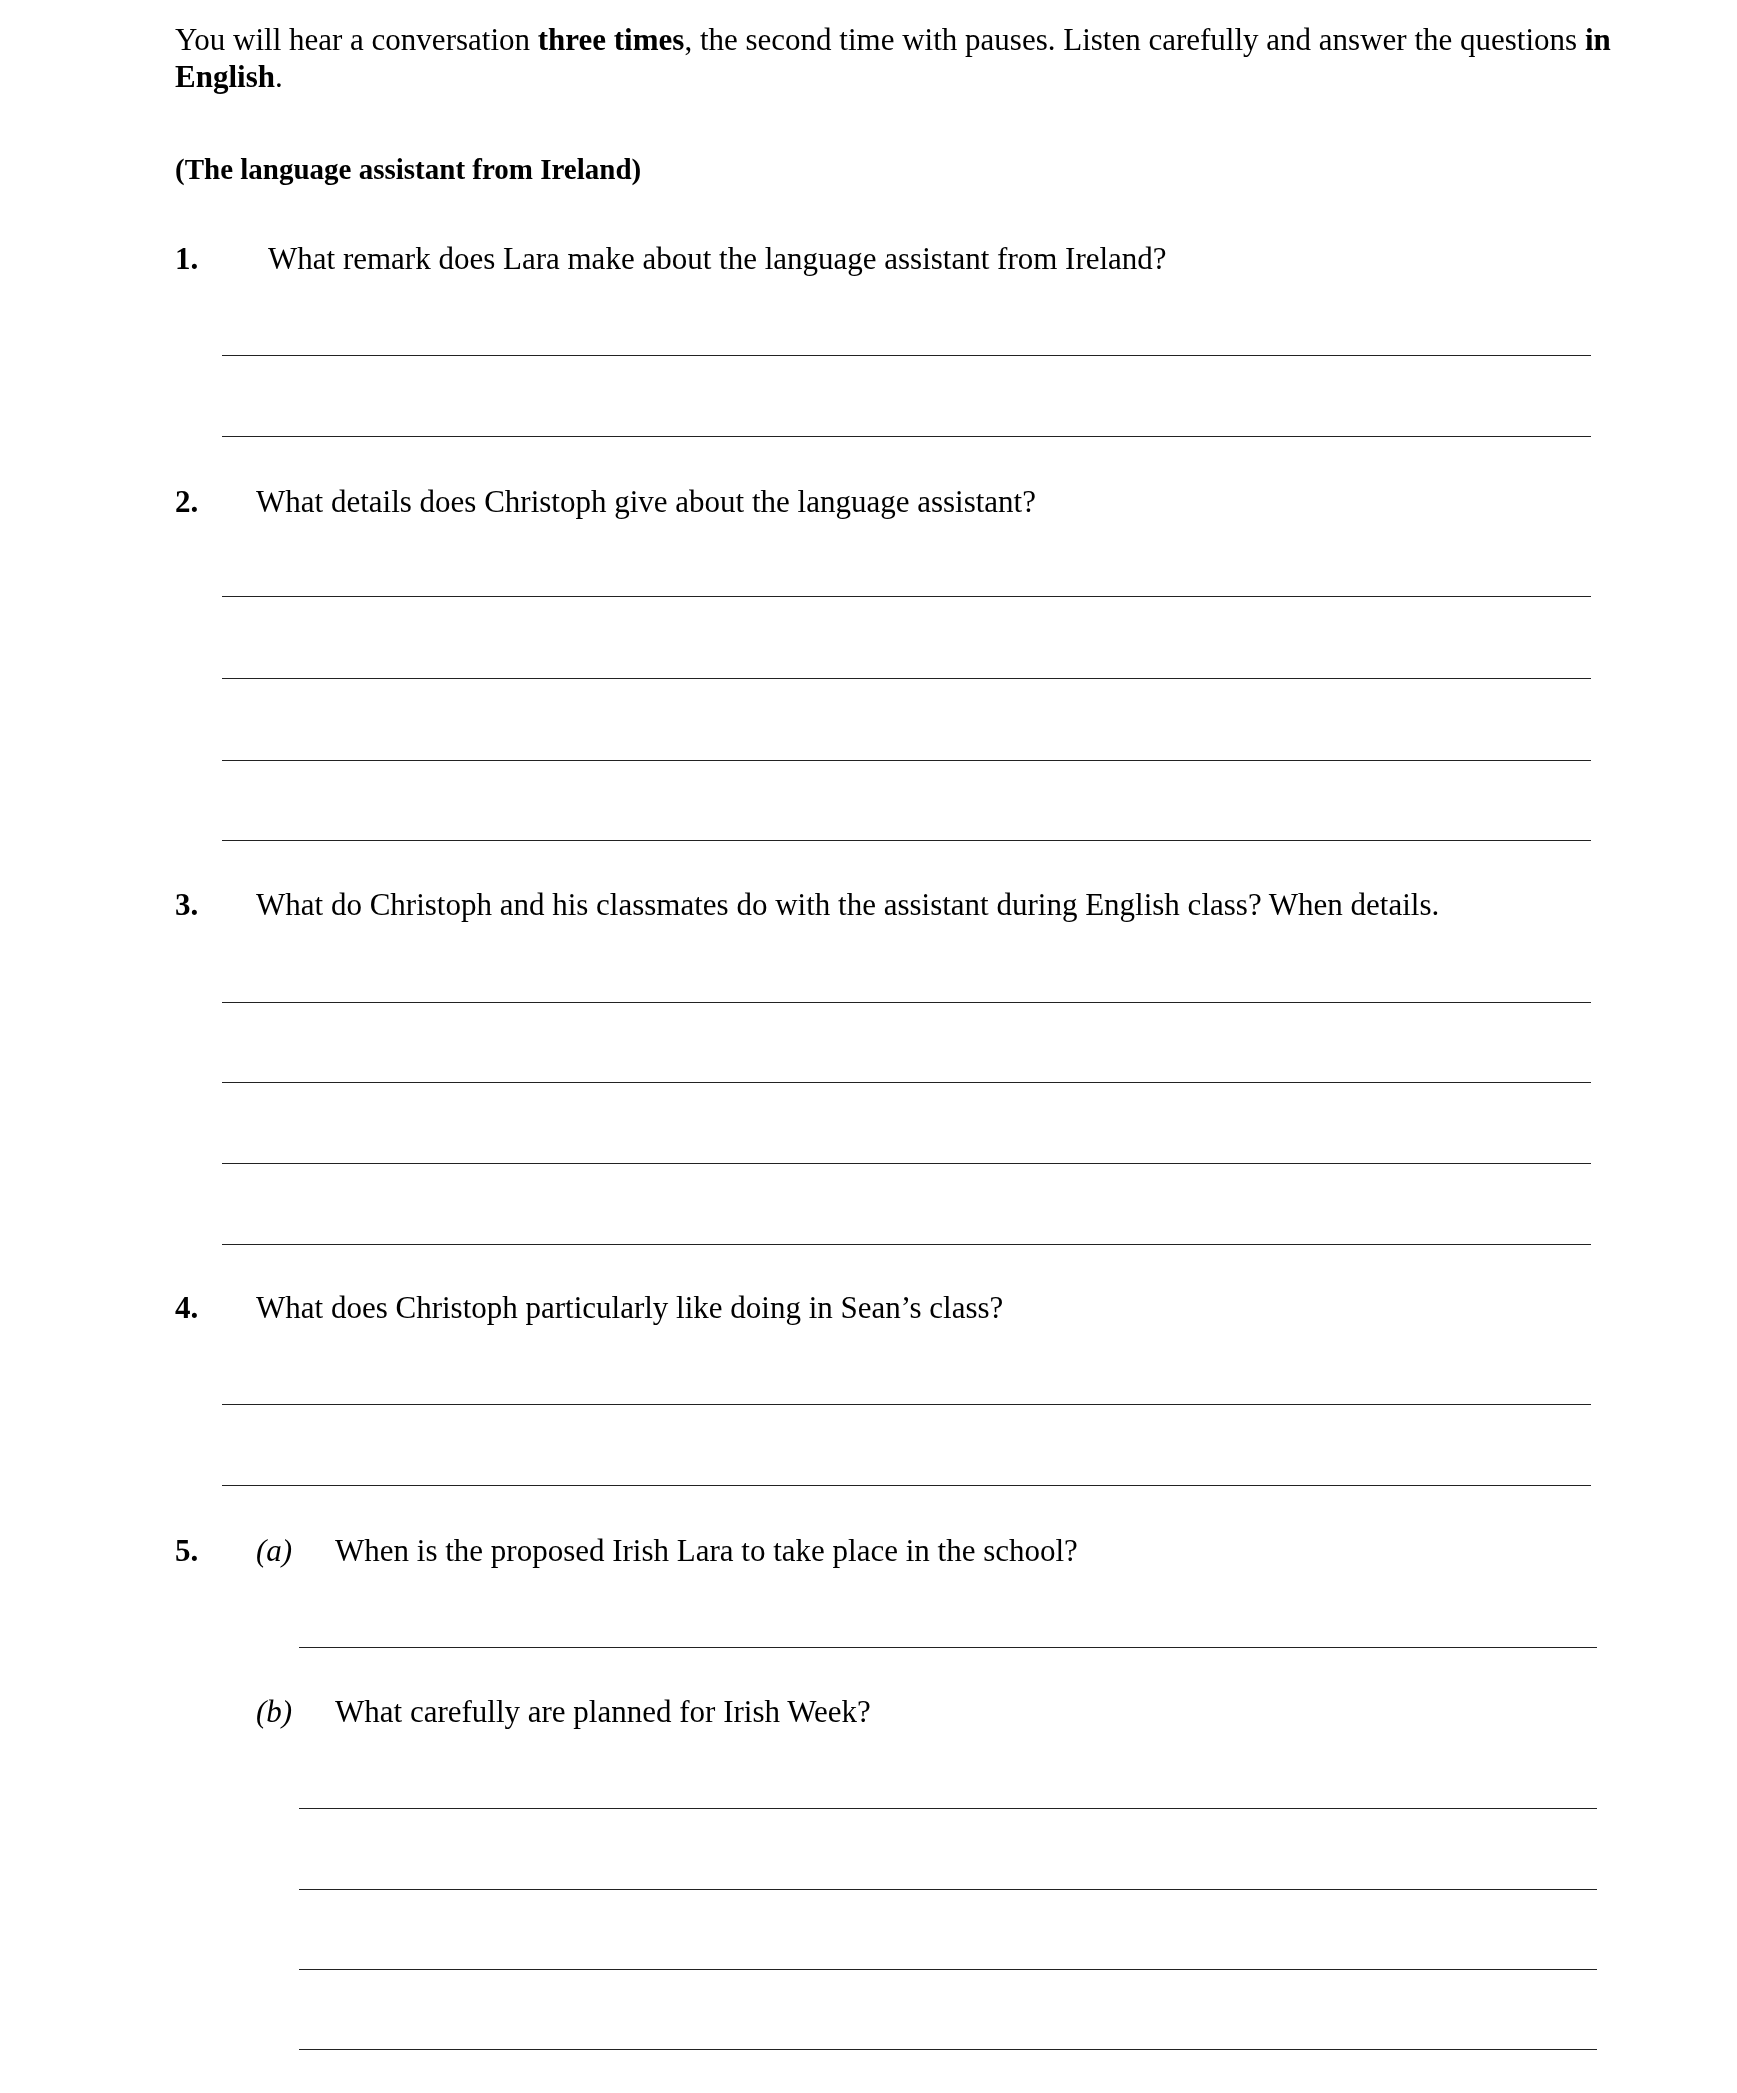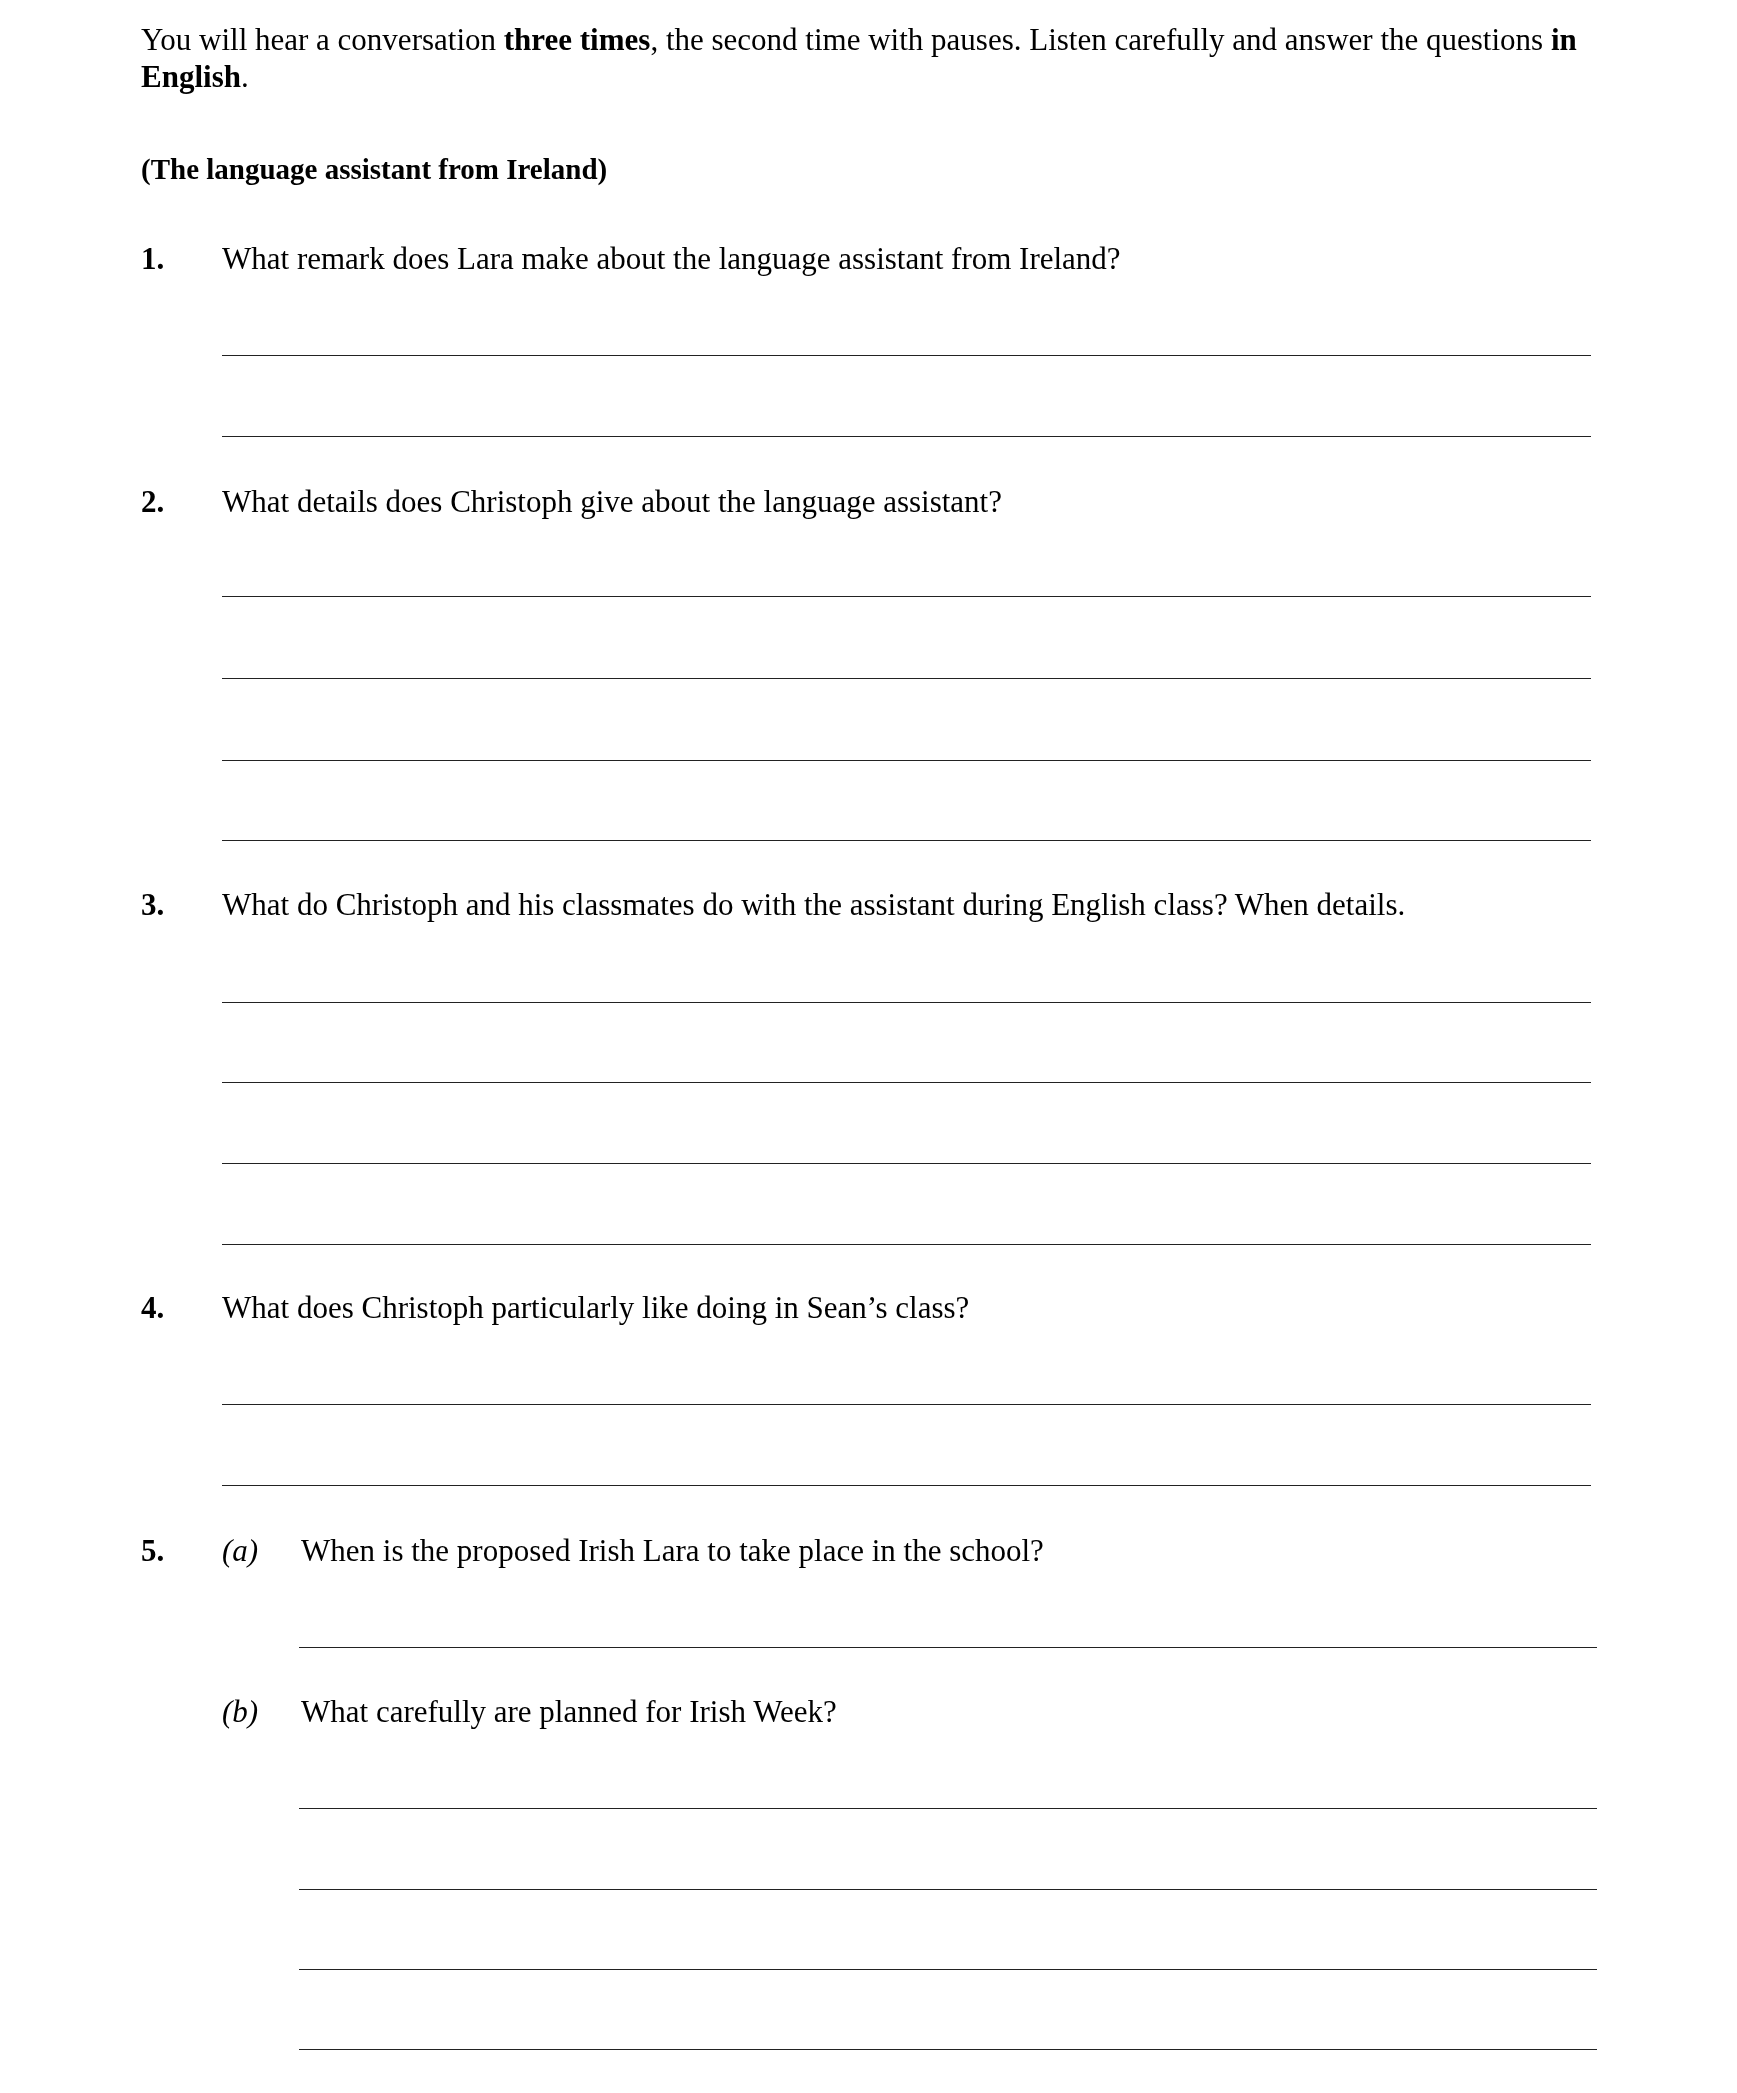--- a/index.html
+++ b/index.html
@@ -1,33 +1,33 @@
 <!DOCTYPE html>
 <html><head>
 <meta charset="utf-8">
 <style>
   html, body { margin:0; padding:0; background:#ffffff; }
   body { width:1738px; height:2093px; position:relative; overflow:hidden;
          font-family:"Liberation Serif", serif; color:#000; font-size:31px; }
-  .abs { position:absolute; white-space:nowrap; line-height:1; }
+  .abs { position:absolute; white-space:nowrap; line-height:1;margin-left:34px; }
   .intro { left:141px; width:1491px; white-space:normal; line-height:37px; top:21px; }
   .heading { left:141px; top:155px; font-weight:bold; font-size:29px; }
   .qnum { font-weight:bold; }
   .line { position:absolute; height:0; border-top:1.9px solid #222; }
   .sub { font-style:italic; }
 </style>
 </head>
 <body>
 
 <div class="abs intro"><span>You will hear a conversation </span><b>three times</b><span>, the second time with pauses.  Listen carefully and answer the questions </span><b>in English</b><span>.</span></div>
 
 <div class="abs heading">(The language assistant from Ireland)</div>
 
 <div class="abs qnum" style="left:141px;top:243px">1.</div>
-<div class="abs" style="left:222px;top:243px">What remark does Lara make about the language assistant from Ireland?</div>
+<div class="abs" style="left:234px;top:243px">What remark does Lara make about the language assistant from Ireland?</div>
 <div class="line" style="left:222px;width:1369px;top:355px"></div>
 <div class="line" style="left:222px;width:1369px;top:436px"></div>
 
 <div class="abs qnum" style="left:141px;top:486px">2.</div>
 <div class="abs" style="left:222px;top:486px">What details does Christoph give about the language assistant?</div>
 <div class="line" style="left:222px;width:1369px;top:596px"></div>
 <div class="line" style="left:222px;width:1369px;top:678px"></div>
 <div class="line" style="left:222px;width:1369px;top:760px"></div>
 <div class="line" style="left:222px;width:1369px;top:840px"></div>
 

